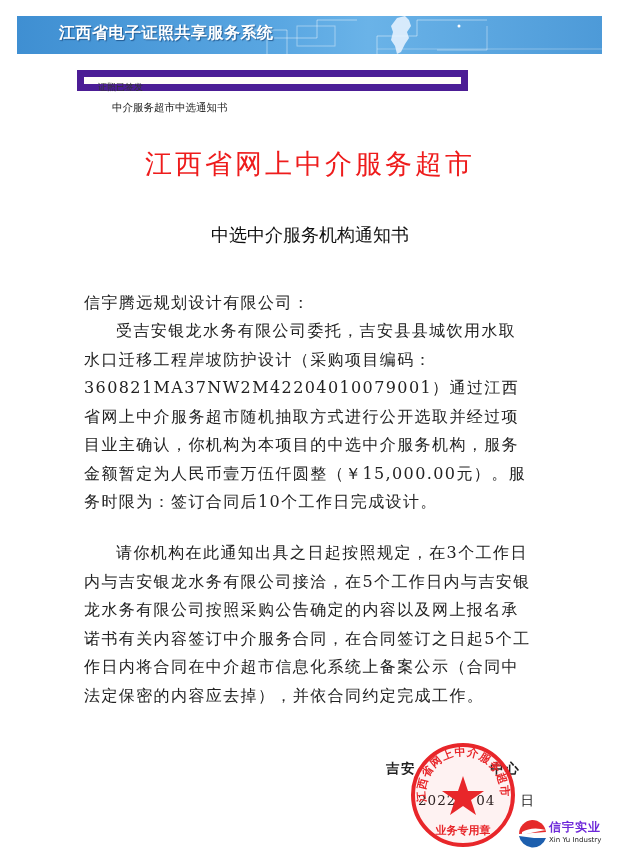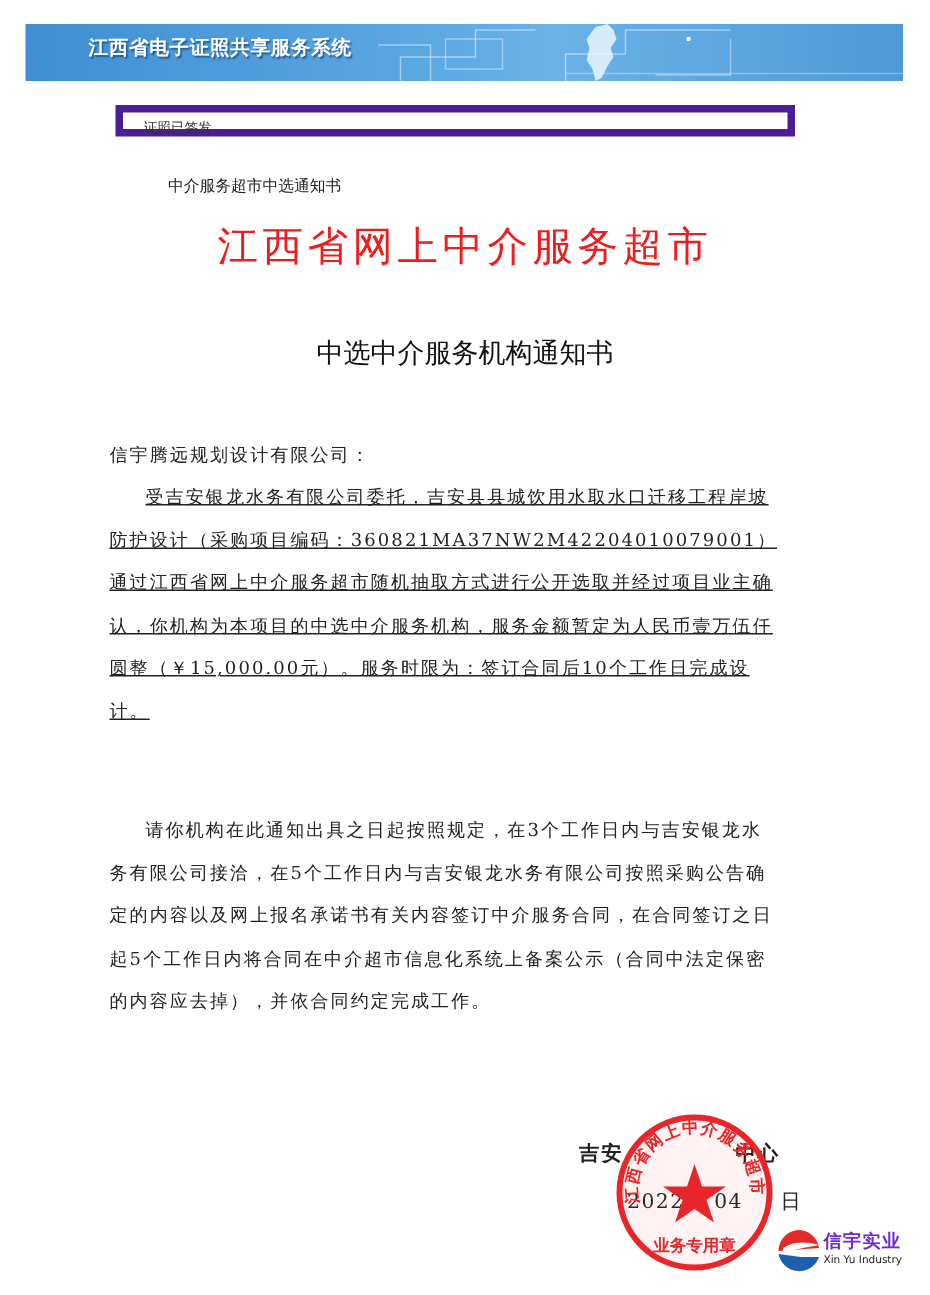--- a/index.html
+++ b/index.html
@@ -2,37 +2,37 @@
 <html><head>
 <meta charset="utf-8">
 <style>
   html, body { margin:0; padding:0; background:#ffffff; }
   body { width:620px; height:863px; position:relative; overflow:hidden;
          font-family: "DejaVu Serif", "Liberation Serif", serif; color:#222; }
   .banner { position:absolute; left:17px; top:16px; width:585px; height:38px;
             background: linear-gradient(90deg, #3f8fd2 0%, #5aa7e2 45%, #6ab3e8 60%, #4d9ad8 100%);
             overflow:hidden; }
   .banner-title { position:absolute; left:42px; top:7px; font-family:"DejaVu Sans", sans-serif;
-            font-size:13px; font-weight:bold; color:#ffffff; letter-spacing:0.5px;
+            font-size:16px; font-weight:bold; color:#ffffff; letter-spacing:0.5px;
             text-shadow: 1px 1px 1px rgba(0,40,90,0.55); }
   .banner-lines { position:absolute; left:0; top:0; }
-  .status-box { position:absolute; left:77px; top:70px; width:453px; height:21px;
-            border:5px solid #4c1d95; background:#fffdf9; box-sizing:border-box; }
+  .status-box { position:absolute; left:77px; top:70px; width:391px; height:21px;
+            border:7px solid #4c1d95; background:#fffdf9; box-sizing:border-box; }
   .status-text { position:absolute; left:14px; top:4px; font-family:"DejaVu Sans", sans-serif;
             font-size:9px; color:#333; }
   .doc-label { position:absolute; left:112px; top:101px; font-family:"DejaVu Sans", sans-serif;
-            font-size:10.5px; color:#222;margin-top:16px; }
+            font-size:10.5px; color:#222; }
   .doc-header { position:absolute; left:0; width:620px; top:146px; text-align:center;
             font-size:27px; color:#ee1c1c; letter-spacing:3px; font-weight:normal; }
   .doc-subtitle { position:absolute; left:0; width:620px; top:223px; text-align:center;
             font-family:Liberation Sans, sans-serif; font-size:18px; color:#111; }
-  .body-text { position:absolute; left:73px; width:448px; font-size:12px; color:#222;
+  .body-text { position:absolute; left:84px; width:448px; font-size:16px; color:#222;
             line-height:28.5px; letter-spacing:1.4px; }
   .addressee { top:289px; }
-  .para1 { top:317px; text-indent:2em;text-decoration:underline; }
+  .para1 { top:317px; text-indent:2em; }
   .para2 { top:539px; text-indent:2em; }
   .sig-org { position:absolute; left:386px; top:760px; font-size:13.5px; color:#222; letter-spacing:1.4px;font-weight:bold; }
   .sig-date { position:absolute; left:418px; top:792px; font-size:13.5px; color:#222; letter-spacing:1px;text-align:center; }
   .seal { position:absolute; left:410px; top:742px; width:106px; height:106px; }
   .logo { position:absolute; left:516px; top:817px; width:100px; height:34px; }
   .logo-cn { position:absolute; left:33px; top:2px; font-family:"DejaVu Sans", sans-serif;
             font-size:12px; font-weight:bold; color:#6d28d9; letter-spacing:1px; }
   .logo-en { position:absolute; left:33px; top:19px; font-family:"DejaVu Sans", sans-serif;
             font-size:7px; color:#222;text-align:right; }
 </style>

